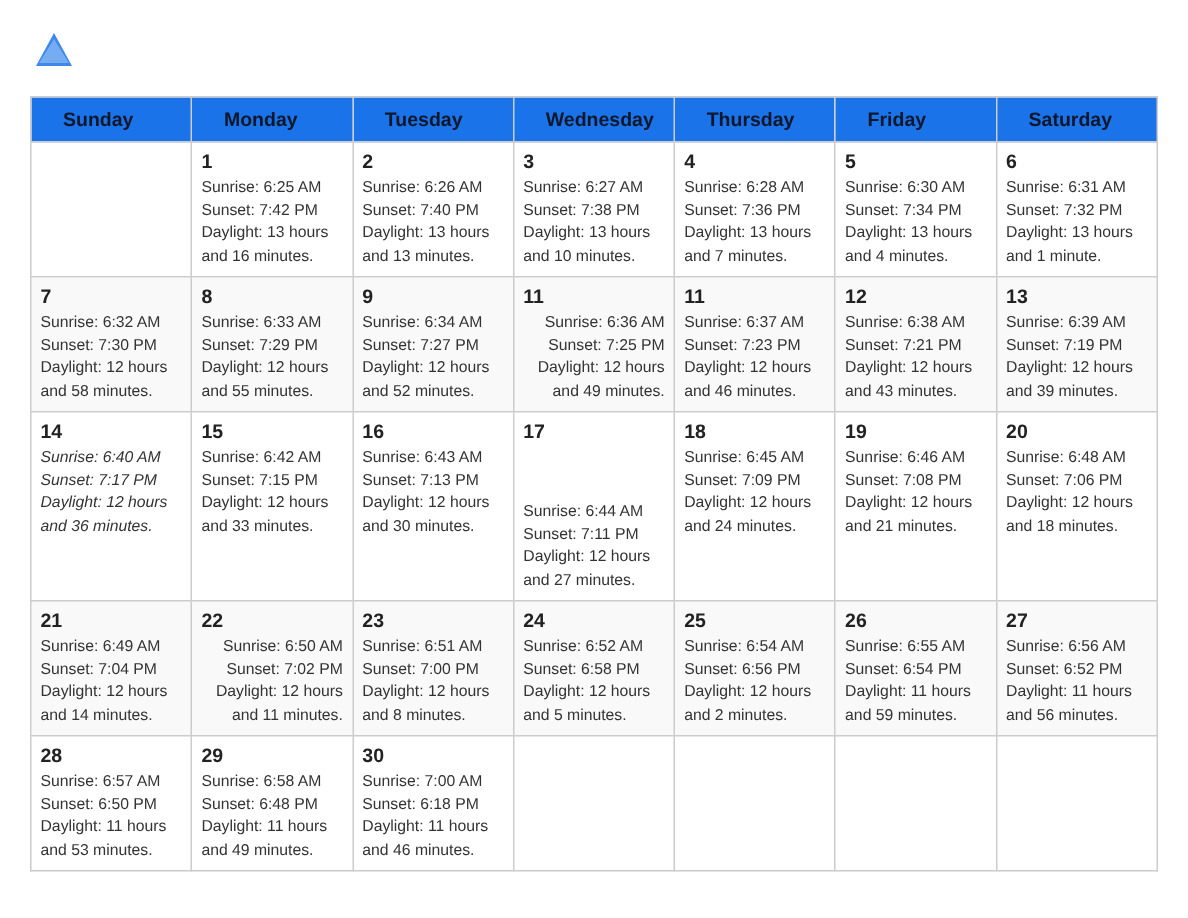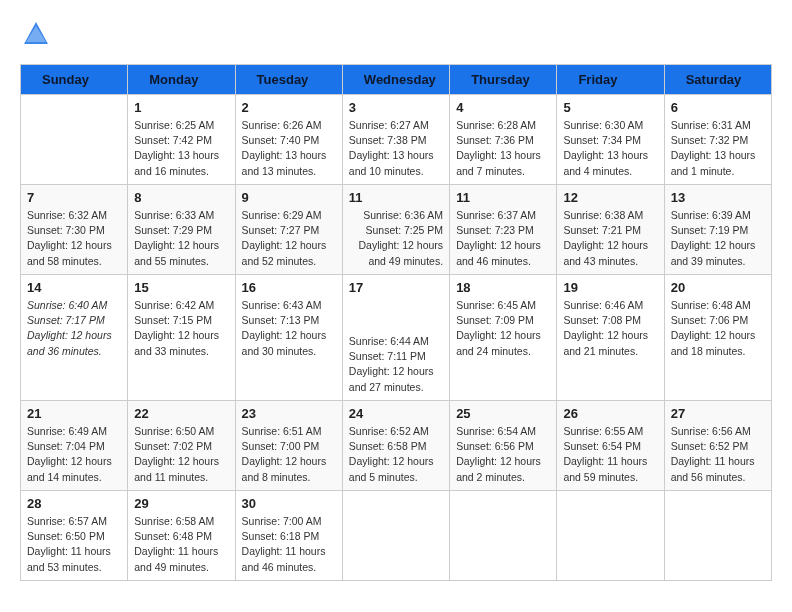--- a/index.html
+++ b/index.html
@@ -182,21 +182,21 @@
         </td>
         <td>
           <div class="day-number">8</div>
           <div class="day-info" style="white-space: pre-line;">Sunrise: 6:33 AM
 Sunset: 7:29 PM
 Daylight: 12 hours
 and 55 minutes.</div>
         </td>
         <td>
           <div class="day-number">9</div>
-          <div class="day-info" style="white-space: pre-line;">Sunrise: 6:29 AM
+          <div class="day-info" style="white-space: pre-line;">Sunrise: 6:34 AM
 Sunset: 7:27 PM
 Daylight: 12 hours
 and 52 minutes.</div>
         </td>
         <td>
           <div class="day-number">11</div>
           <div class="day-info" style="white-space: pre-line; text-align: right;">Sunrise: 6:36 AM
 Sunset: 7:25 PM
 Daylight: 12 hours
 and 49 minutes.</div>
@@ -277,21 +277,21 @@
       <tr>
         <td>
           <div class="day-number">21</div>
           <div class="day-info" style="white-space: pre-line;">Sunrise: 6:49 AM
 Sunset: 7:04 PM
 Daylight: 12 hours
 and 14 minutes.</div>
         </td>
         <td>
           <div class="day-number">22</div>
-          <div class="day-info" style="white-space: pre-line;">Sunrise: 6:50 AM
+          <div class="day-info" style="white-space: pre-line; text-align: right;">Sunrise: 6:50 AM
 Sunset: 7:02 PM
 Daylight: 12 hours
 and 11 minutes.</div>
         </td>
         <td>
           <div class="day-number">23</div>
           <div class="day-info" style="white-space: pre-line;">Sunrise: 6:51 AM
 Sunset: 7:00 PM
 Daylight: 12 hours
 and 8 minutes.</div>

